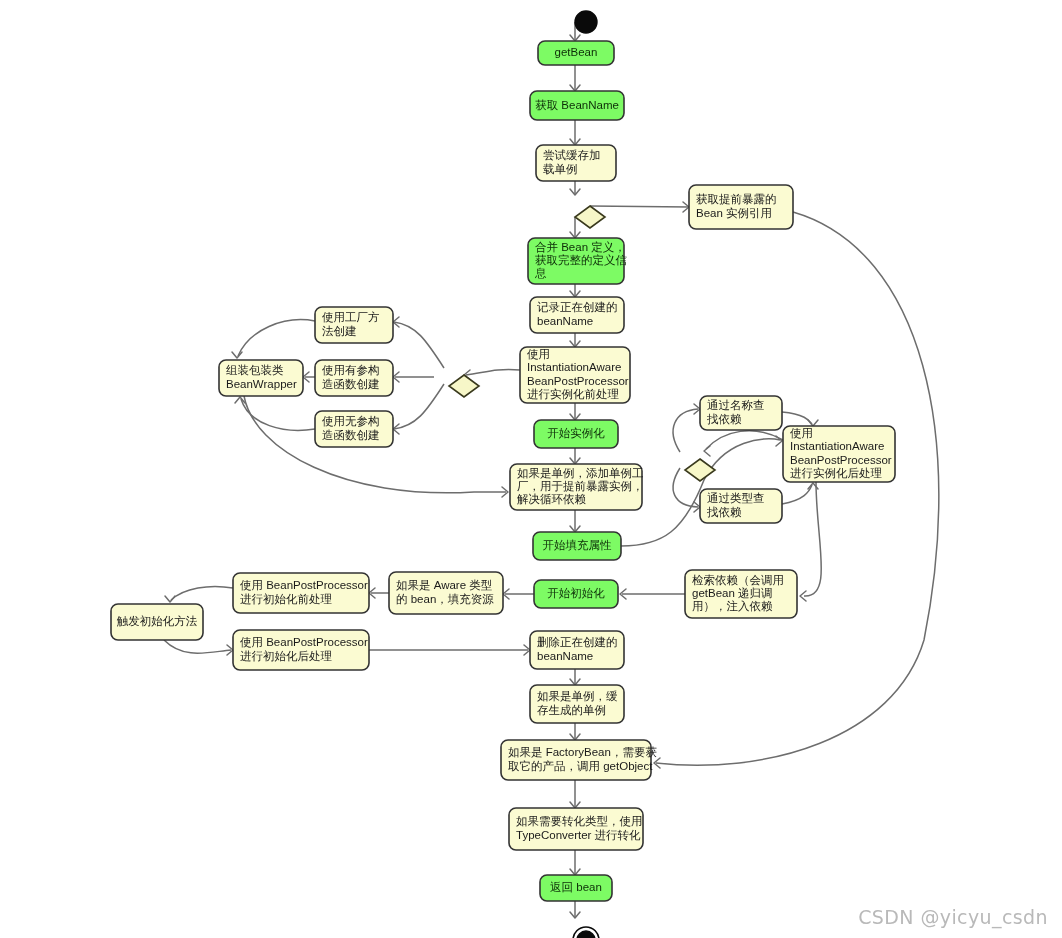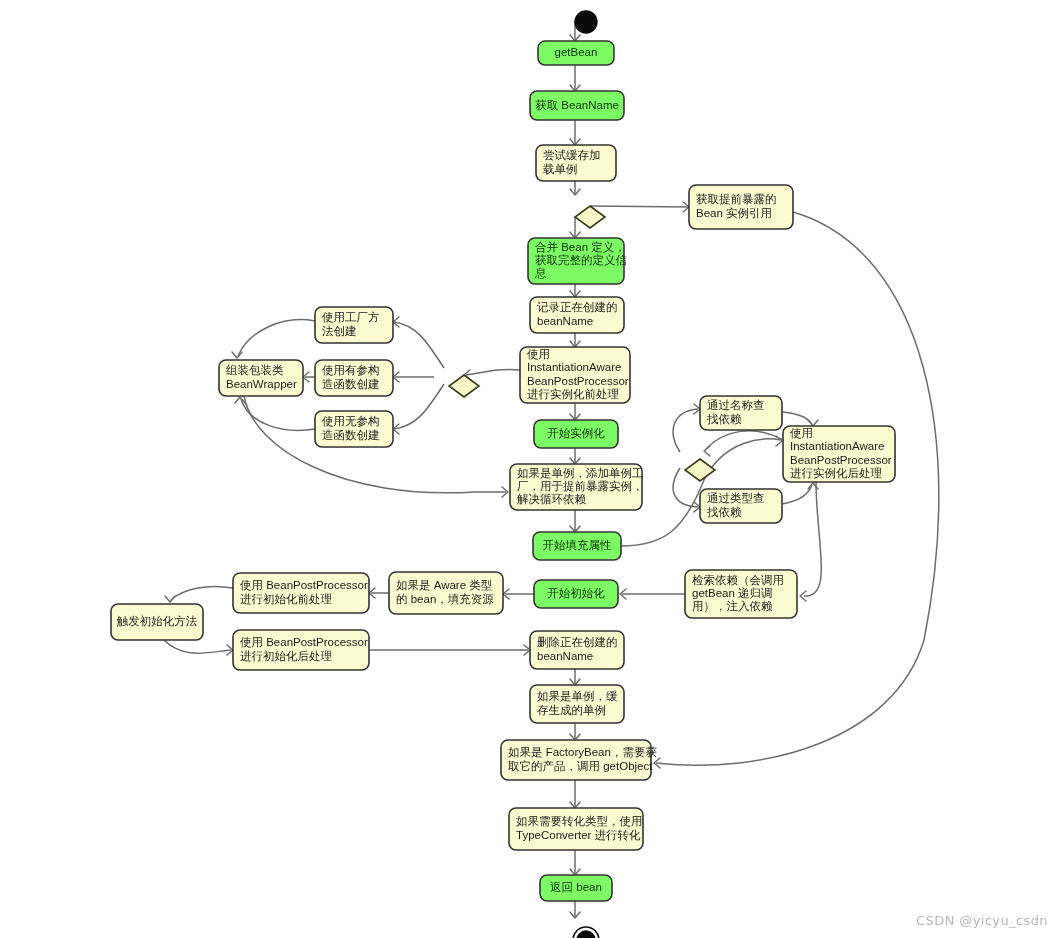--- a/index.html
+++ b/index.html
@@ -62,21 +62,21 @@
   .terminator-ring {
     fill: none;
     stroke: #0a0a0a;
     stroke-width: 1.6;
   }
   .watermark {
     position: absolute;
     right: 14px;
     bottom: 10px;
     font-family: "DejaVu Sans", "Liberation Sans", sans-serif;
-    font-size: 13px;
+    font-size: 19px;
     color: #b9b9b9;
     letter-spacing: 0.4px;
     user-select: none;
   }
 </style>
 </head>
 <body>
 
 <div id="diagram-root">
   <svg class="flow" viewBox="0 0 1062 938">

